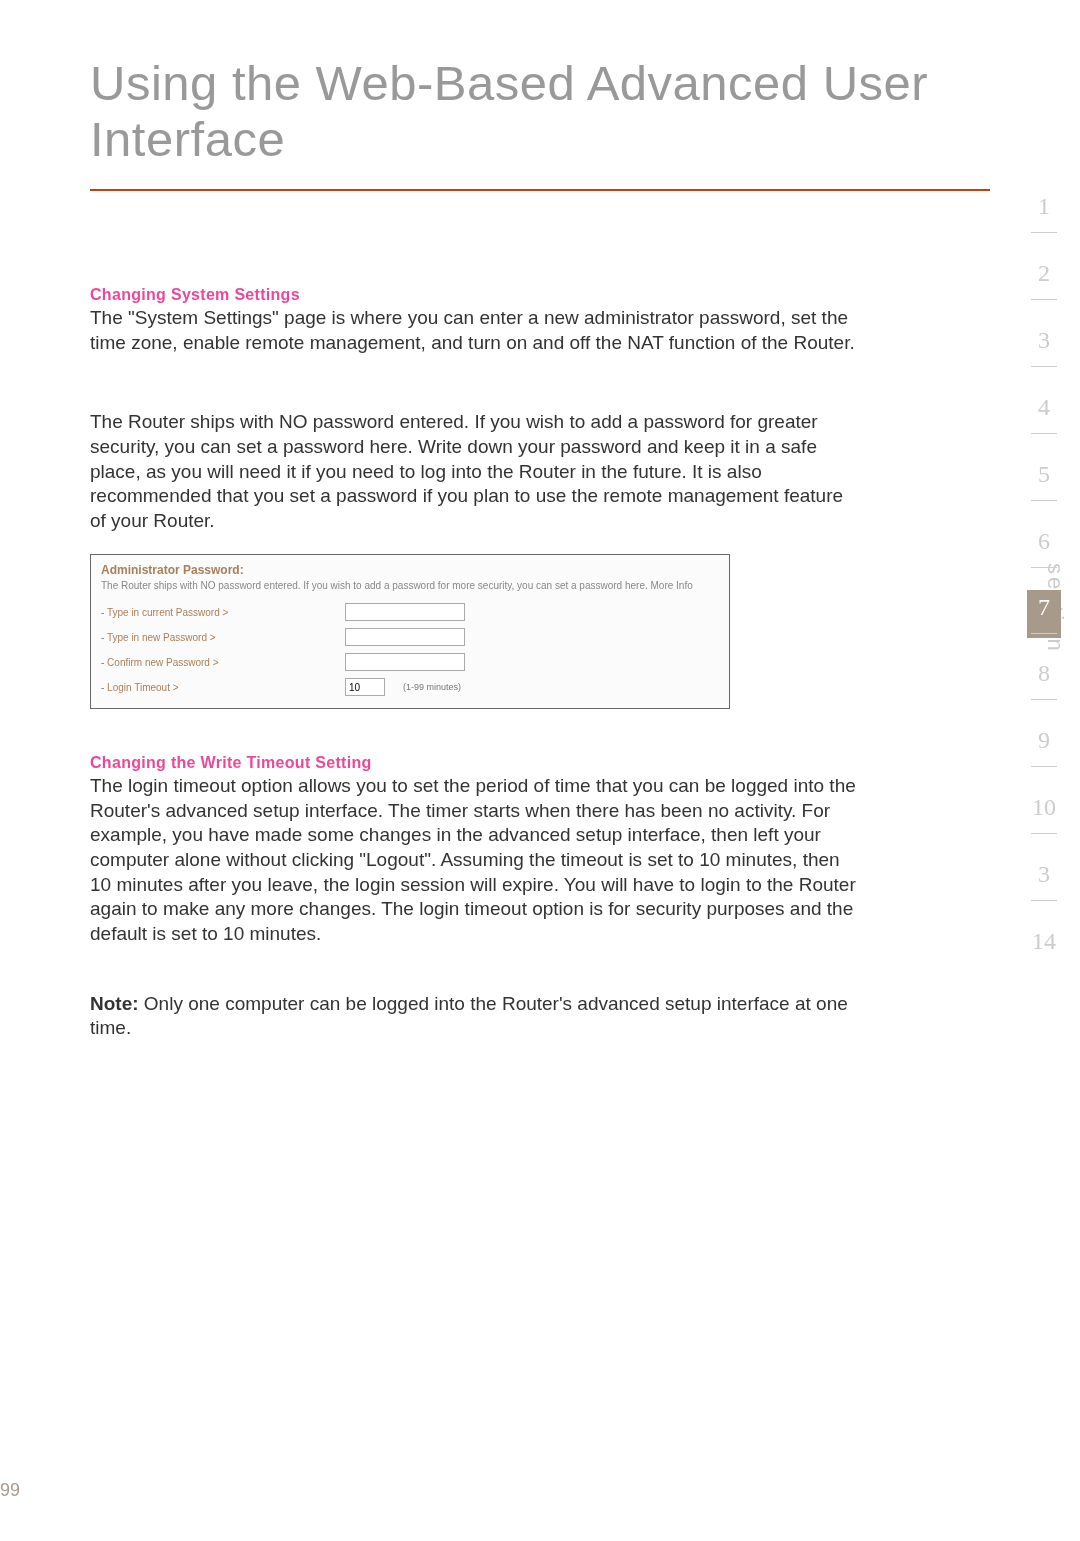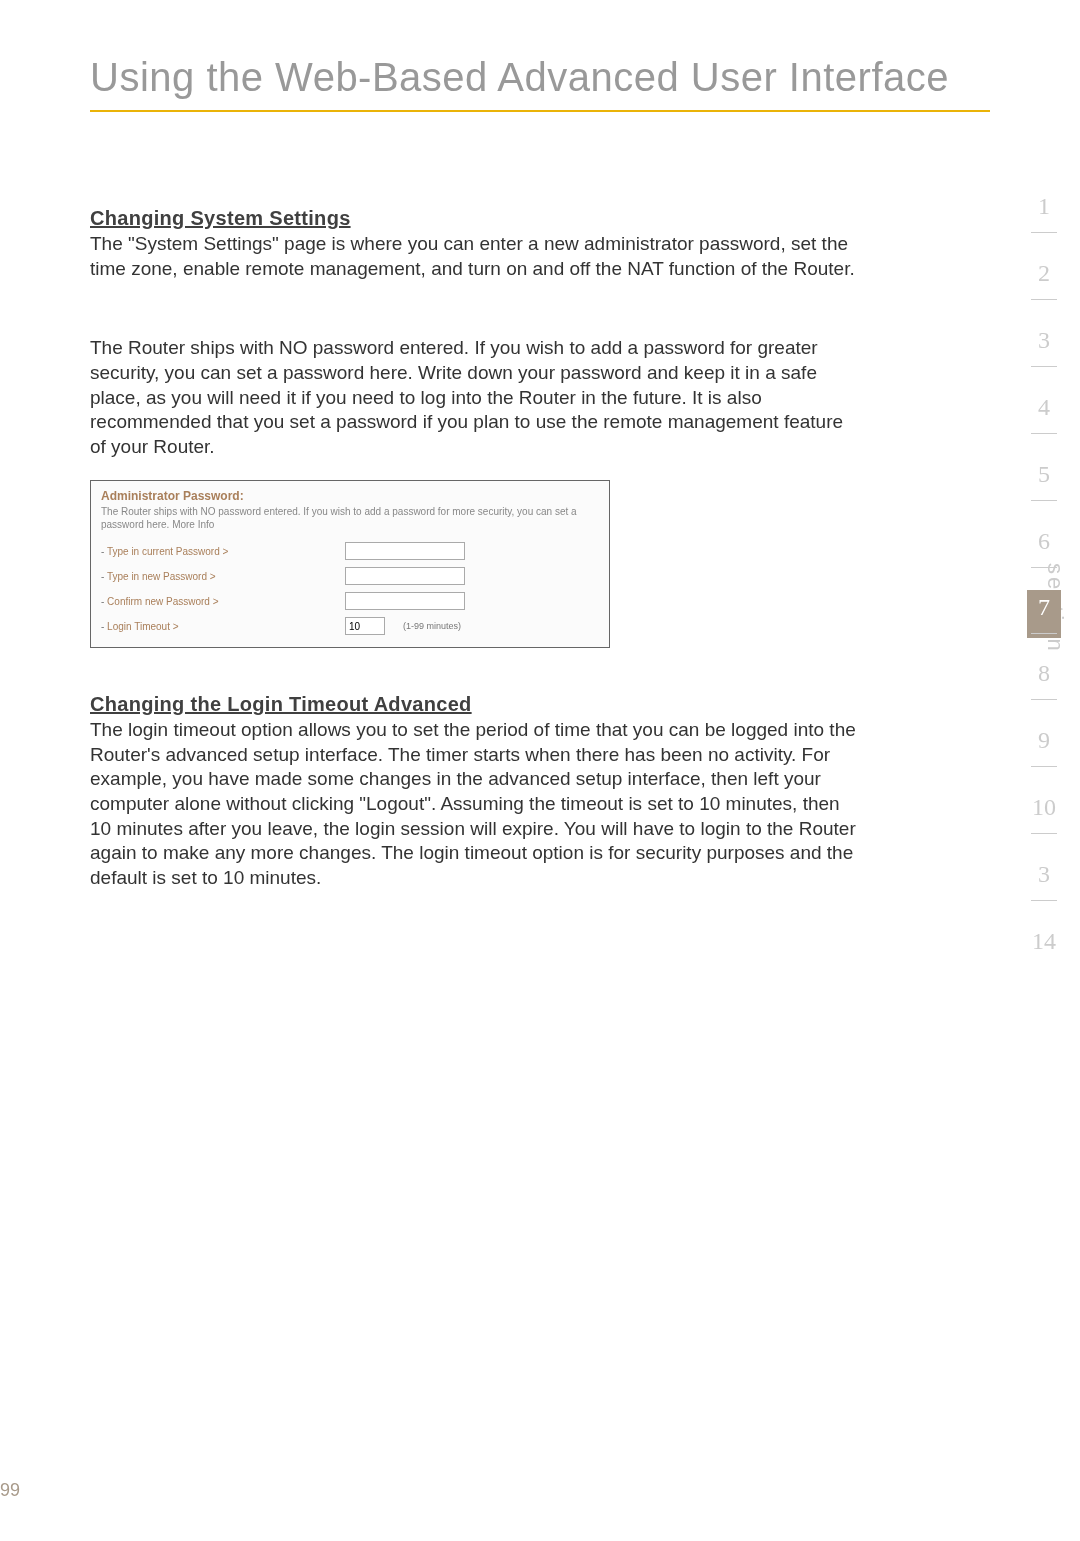--- a/index.html
+++ b/index.html
@@ -9,47 +9,46 @@
       background: #fff;
       font-family: Arial, Helvetica, sans-serif;
       position: relative;
       color: #333;
     }
     .page {
       padding: 55px 90px 40px 90px;
       position: relative;
     }
     .main-title {
-      font-size: 40px;
+      font-size: 49px;
       color: #999;
       font-weight: 300;
       letter-spacing: 0.5px;
-      border-bottom: 2px solid #eab308;
-      padding-bottom: 10px;
+      border-bottom: 2px solid #c2410c;
+      padding-bottom: 22px;
       margin-bottom: 95px;
       font-family: Arial, sans-serif;
     }
     .section-heading {
-      color: #404040;
-      font-size: 20px;
+      color: #ec4899;
+      font-size: 16px;
       font-weight: bold;
       letter-spacing: 0.3px;
       margin-bottom: 2px;
-      text-decoration: underline;
     }
     .body-text {
       font-size: 19px;
       line-height: 1.3;
       color: #333;
       max-width: 770px;
     }
     .block1 { margin-bottom: 55px; }
     .block2 { margin-bottom: 20px; }
     .screenshot-box {
-      width: 520px;
+      width: 640px;
       border: 1px solid #666;
       padding: 8px 10px 8px 10px;
       margin-bottom: 45px;
       font-family: Verdana, Arial, sans-serif;
       font-size: 11px;
       background: #fbfbfb;
       filter: blur(0.3px);
     }
     .ss-title { color: #a97f5a; font-weight: bold; font-size: 12px; margin-bottom: 2px; }
     .ss-desc { color: #888; font-size: 10px; line-height: 1.3; margin-bottom: 8px; }
@@ -156,24 +155,27 @@
       <input class="ss-input" type="password" style="">
     </div>
     <div class="ss-row">
       <div class="ss-label">Login Timeout &gt;</div>
       <input class="ss-input small" type="text" value="10" style="">
       <span class="ss-hint">(1-99 minutes)</span>
     </div>
   </div>
 
   <div class="block3">
-    <div class="section-heading">Changing the Login Timeout Advanced</div>
+    <div class="section-heading">Changing the Write Timeout Setting</div>
     <div class="body-text">The login timeout option allows you to set the period of time that you can be logged into the Router's advanced setup interface. The timer starts when there has been no activity. For example, you have made some changes in the advanced setup interface, then left your computer alone without clicking "Logout". Assuming the timeout is set to 10 minutes, then 10 minutes after you leave, the login session will expire. You will have to login to the Router again to make any more changes. The login timeout option is for security purposes and the default is set to 10 minutes.</div>
   </div>
 
+  <div class="note-block">
+    <span class="note-label">Note:</span><span> Only one computer can be logged into the Router's advanced setup interface at one time.</span>
+  </div>
 </div>
 
 <div class="section-word">section</div>
 
 <div class="sidenav" id="sidenav">
     <div class="nav-item">1</div>
     <div class="nav-item">2</div>
     <div class="nav-item">3</div>
     <div class="nav-item">4</div>
     <div class="nav-item">5</div>

